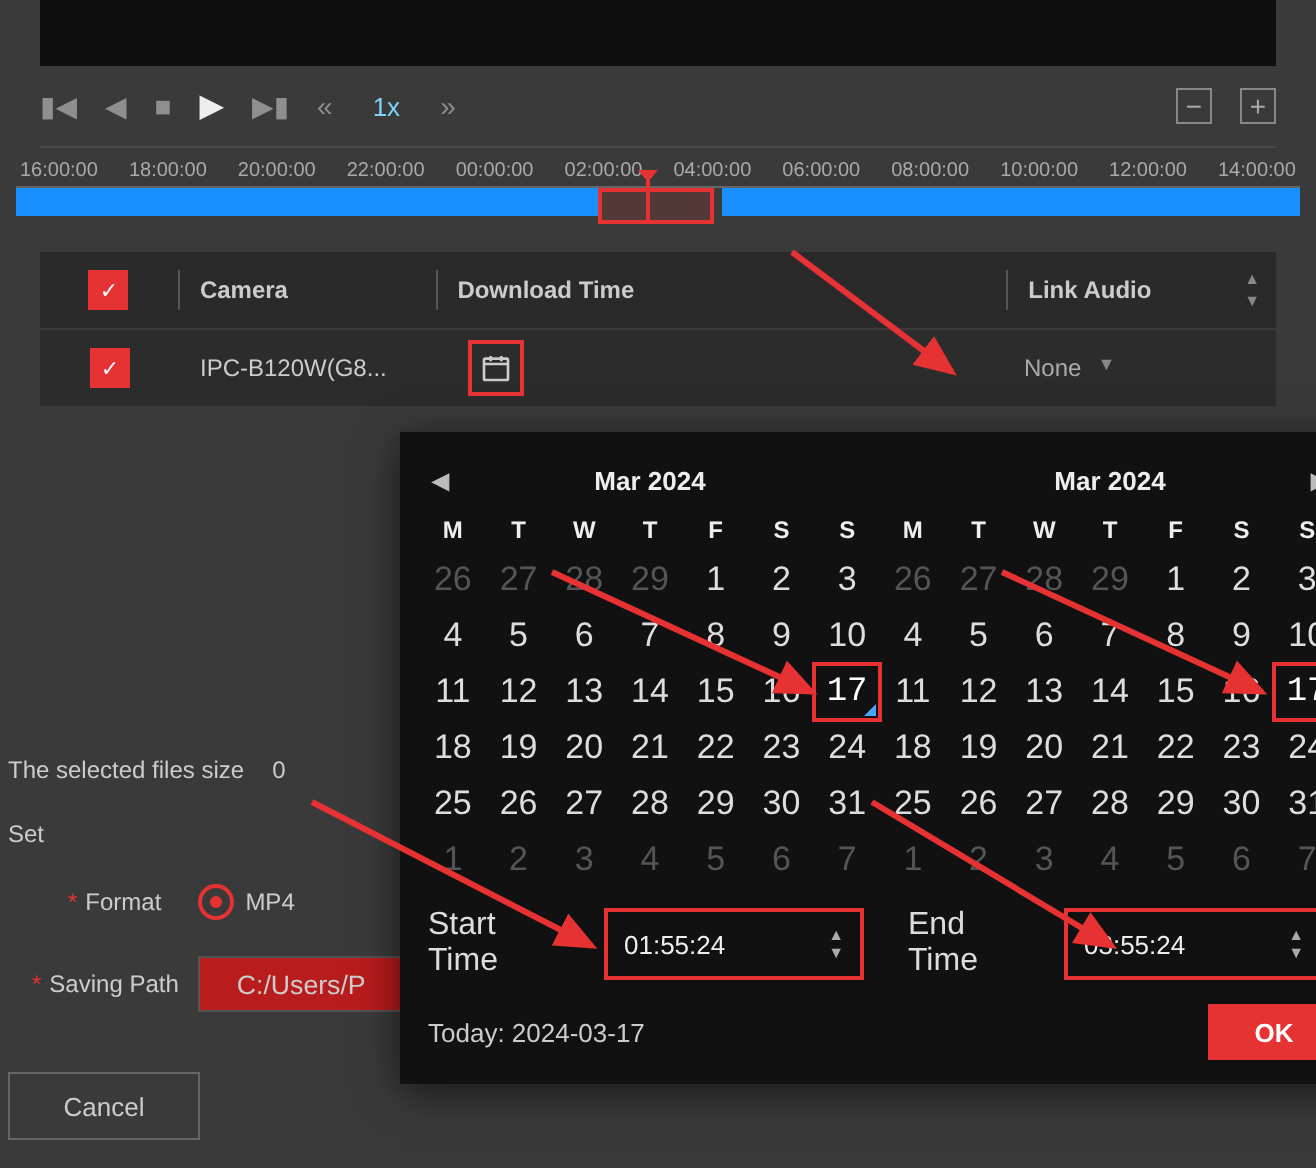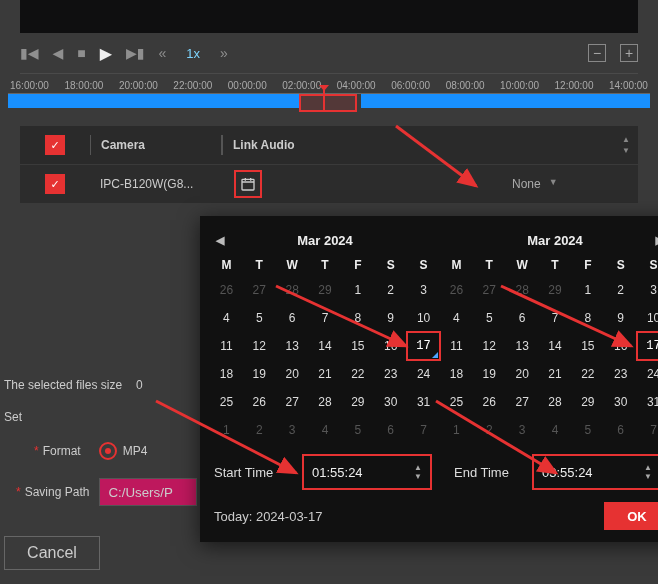--- a/index.html
+++ b/index.html
@@ -34,41 +34,41 @@
   .link-sel{display:flex;gap:8px;color:#aaa;}
   .arrows-v{display:flex;flex-direction:column;gap:2px;margin-left:auto;font-size:8px;color:#888;padding-right:8px;}
 
   .bottom{position:absolute;left:4px;top:378px;}
   .row{display:flex;align-items:center;margin-bottom:18px;color:#ccc;}
   .row .label{color:#ccc;}
   .req{color:#e63232;margin-right:4px;}
   .radio{display:inline-flex;align-items:center;gap:6px;margin-left:18px;}
   .radio-dot{width:14px;height:14px;border-radius:50%;border:2px solid #e63232;display:flex;align-items:center;justify-content:center;}
   .radio-dot:after{content:"";width:6px;height:6px;border-radius:50%;background:#e63232;}
-  .path-input{background:#be185d;border:1px solid #555;color:#ccc;height:26px;padding:0 8px;width:80px;margin-left:10px;}
+  .path-input{background:#b91c1c;border:1px solid #555;color:#ccc;height:26px;padding:0 18px;width:80px;margin-left:10px;}
   .actions{display:flex;gap:12px;margin-top:30px;}
   .btn-red{background:#e63232;color:#fff;border:none;height:34px;width:96px;font-size:13px;font-weight:bold;cursor:pointer;}
-  .btn-grey{background:#3a3a3a;color:#ccc;border:1px solid #666;height:34px;width:96px;font-size:16px;cursor:pointer;}
+  .btn-grey{background:#3a3a3a;color:#ccc;border:1px solid #666;height:34px;width:96px;font-size:13px;cursor:pointer;}
 
   .datepicker{position:absolute;left:200px;top:216px;width:460px;background:#111;padding:10px 10px 12px 10px;box-shadow:0 4px 20px rgba(0,0,0,.6);z-index:10;}
   .months{display:flex;gap:0;}
   .month{flex:1;}
   .month-head{display:flex;align-items:center;justify-content:center;position:relative;height:28px;color:#eee;font-weight:bold;font-size:13px;}
   .month-head .nav{position:absolute;color:#bbb;font-size:11px;cursor:pointer;}
   .month-head .nav.prev{left:6px;}
   .month-head .nav.next{right:6px;}
   .dow{display:grid;grid-template-columns:repeat(7,1fr);text-align:center;font-size:12px;color:#eee;font-weight:bold;margin:4px 0;}
-  .days{display:grid;grid-template-columns:repeat(7,1fr);text-align:left;font-size:12px;}
+  .days{display:grid;grid-template-columns:repeat(7,1fr);text-align:left;font-size:17px;}
   .day{height:28px;display:flex;align-items:center;justify-content:center;position:relative;color:#ddd;cursor:pointer;}
   .day.muted{color:#555;}
   .day.sel{color:#fff;}
   .day.sel:after{content:"";position:absolute;right:2px;bottom:2px;width:0;height:0;border-left:6px solid transparent;border-bottom:6px solid #4aa3ff;}
   .day.boxed{outline:2px solid #e63232;outline-offset:-1px;font-family:Liberation Mono, monospace;}
   .time-row{display:flex;align-items:center;gap:18px;margin-top:10px;}
-  .time-row .tlabel{color:#ddd;font-size:13px;width:70px;margin-left:4px;}
+  .time-row .tlabel{color:#ddd;font-size:16px;width:70px;margin-left:4px;}
   .time-spin{border:1px solid #444;height:32px;display:flex;align-items:center;padding:0 8px;gap:10px;width:110px;font-size:13px;color:#eee;}
   .time-spin.boxed{border:2px solid #e63232;}
   .spin-arrows{display:flex;flex-direction:column;font-size:8px;color:#aaa;margin-left:auto;}
   .today-row{display:flex;align-items:center;justify-content:space-between;margin-top:12px;}
   .today-row .today{color:#ccc;font-size:13px;margin-left:4px;}
   .ok{background:#e63232;color:#fff;border:none;height:28px;width:66px;font-size:13px;font-weight:bold;cursor:pointer;}
 
   .ann-arrow{position:absolute;pointer-events:none;z-index:20;}
 </style>
 </head>
@@ -114,20 +114,21 @@
 </div>
 
 <div class="table">
   <div class="thead">
     <div class="cell c-chk">
         <div class="chk">✓</div>
       </div>
     <div class="divider"></div>
     <div class="cell c-cam">Camera</div>
     <div class="divider"></div>
+    <div class="cell c-dl">Download Time</div>
     <div class="divider"></div>
     <div class="cell c-link">Link Audio</div>
     <div class="arrows-v">
         <span>▲</span>
         <span>▼</span>
       </div>
   </div>
   <div class="trow">
     <div class="cell c-chk">
         <div class="chk">✓</div>

